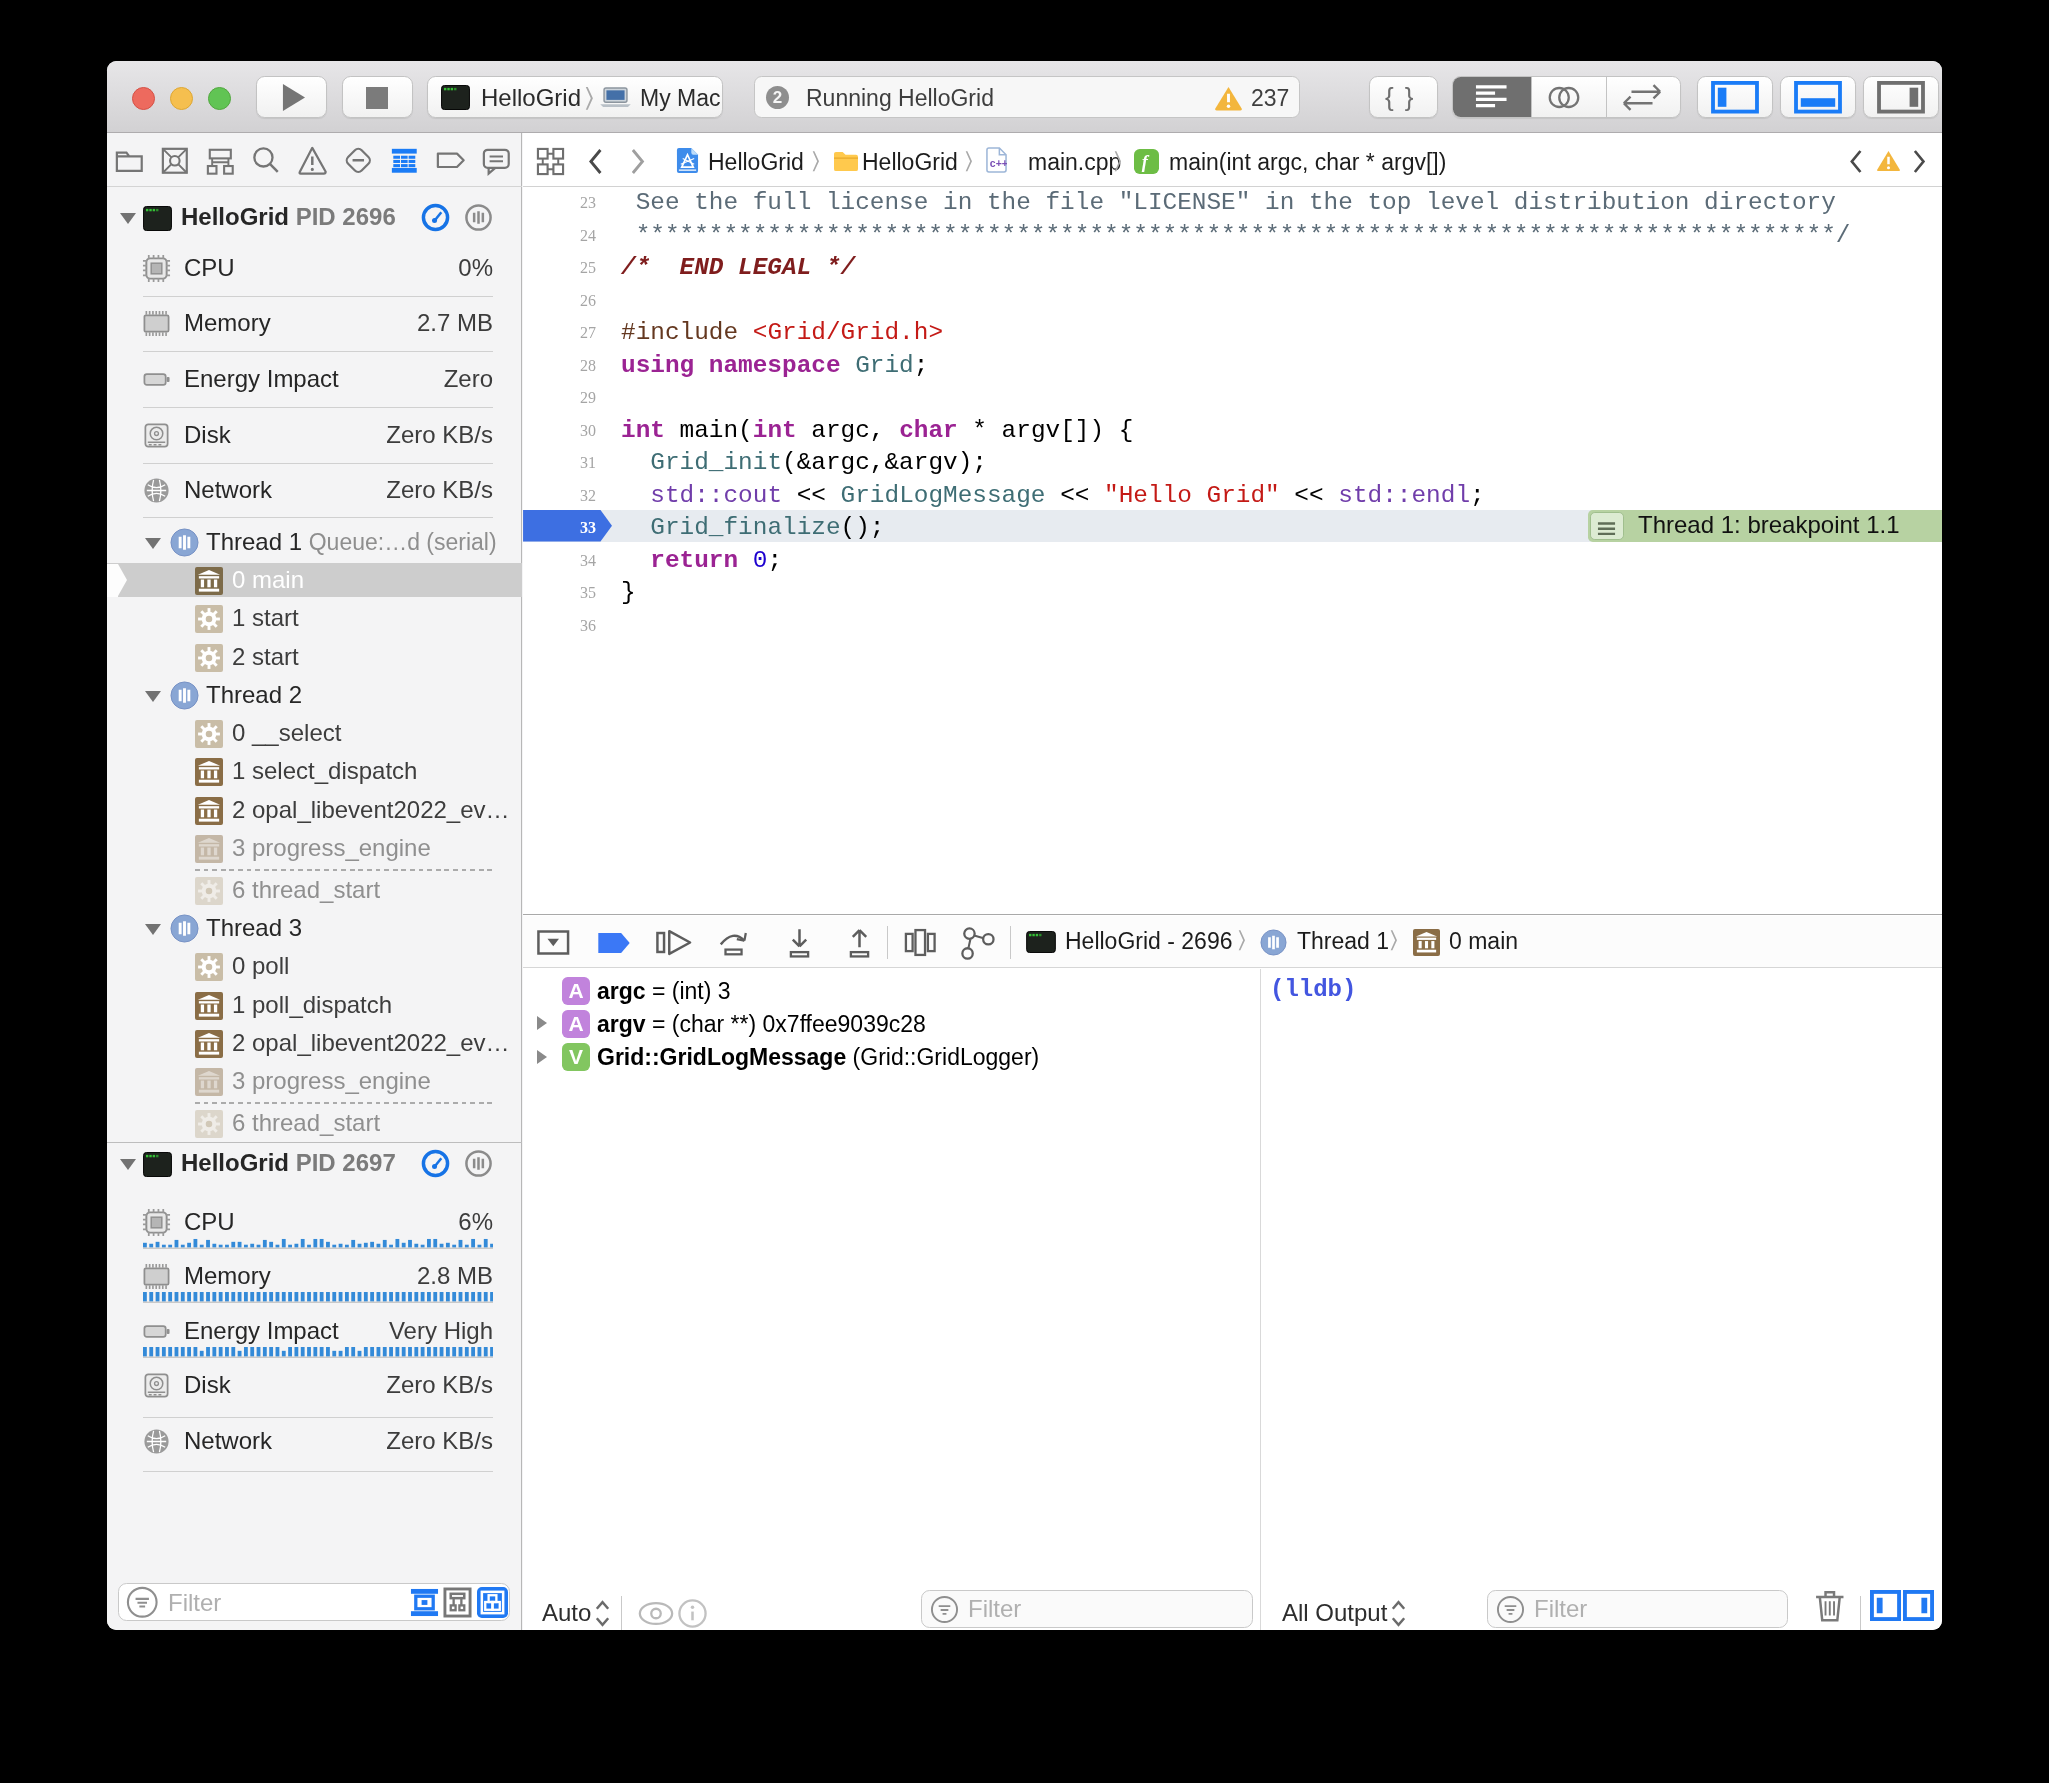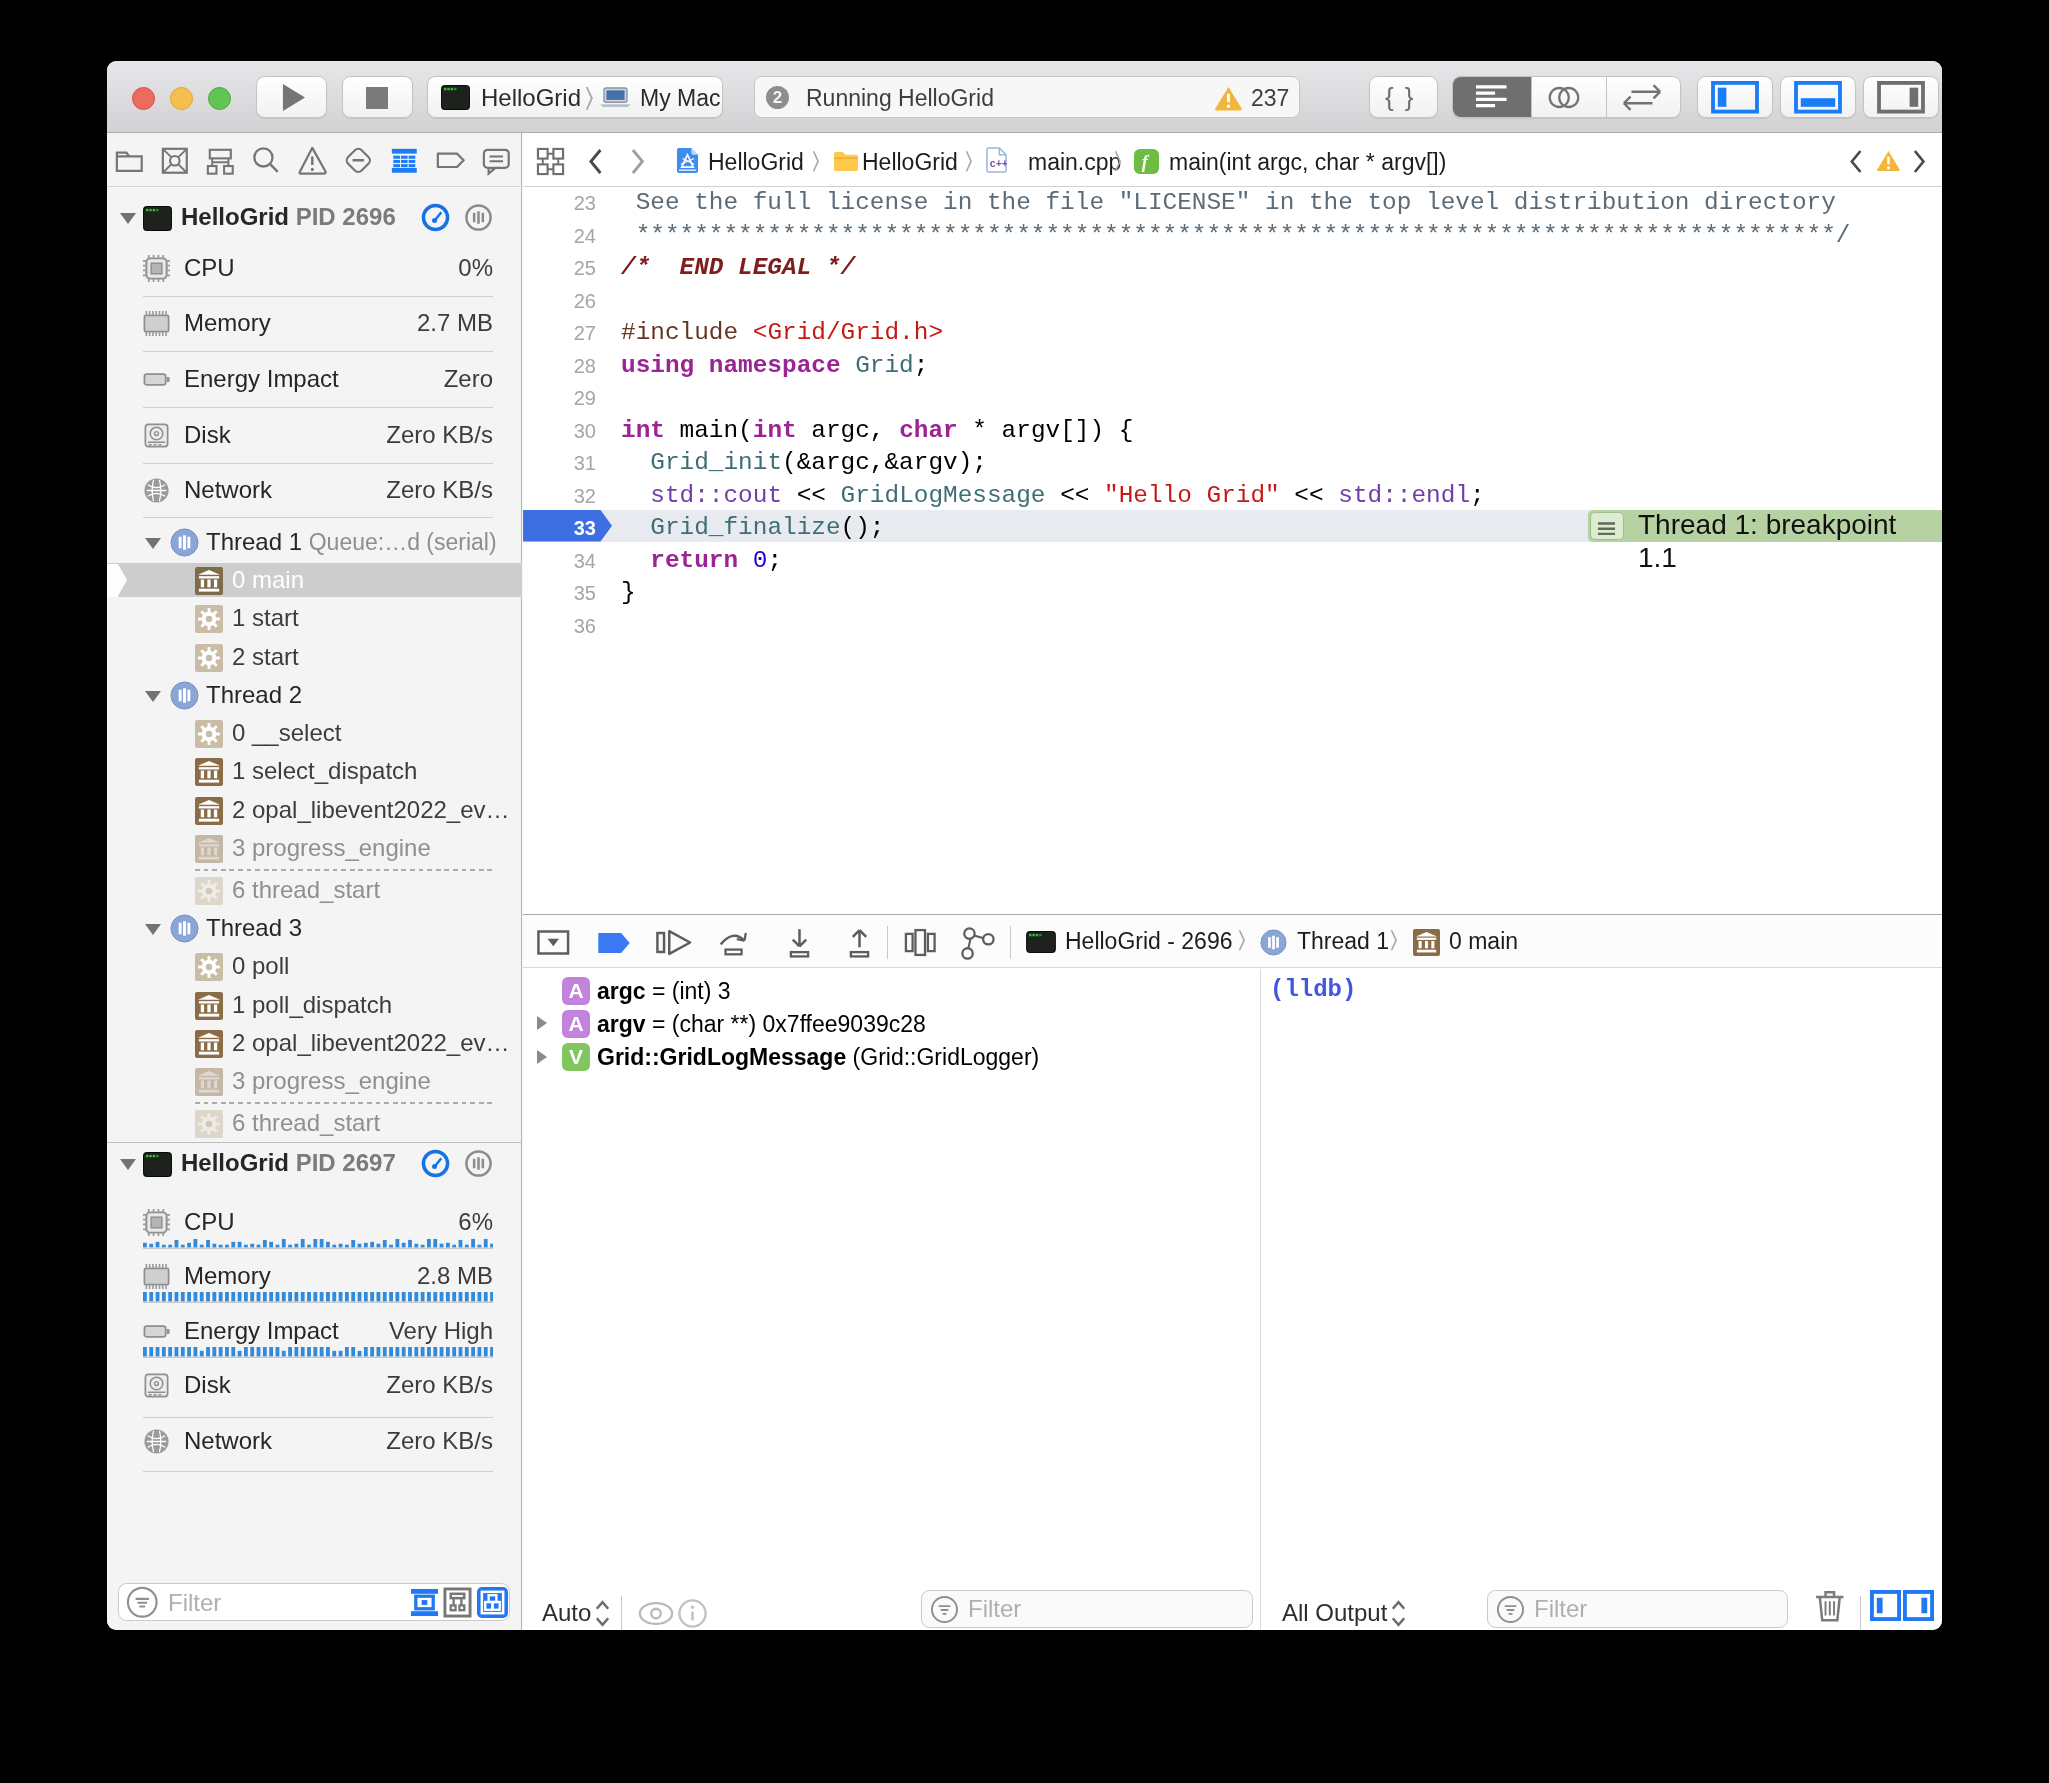--- a/index.html
+++ b/index.html
@@ -31,21 +31,21 @@
 
 #editor { position:absolute; left:416px; top:72px; width:1419px; height:781px; background:#fff; }
 #jumpbar { position:absolute; left:0; top:0; width:1419px; height:54px; background:#ffffff;
   border-bottom:1px solid #d2d2d2; }
 .jbt { font-size:23px; color:#1d1d1d; }
 .jsep { color:#a9a9a9; font-size:23px; }
 #code { position:absolute; left:0; top:54px; width:1419px; height:726px;
   font-family:"Liberation Mono", monospace; font-size:24.4px; }
 .cl { position:absolute; left:0; width:1419px; height:32.5px; line-height:32.5px; white-space:pre; }
 .gut { position:absolute; left:0; top:0; width:73px; text-align:right;
-  font-family:Liberation Sans, sans-serif; font-size:20px; color:#a5a5a5; line-height:32.5px; }
+  font-family:Liberation Serif, serif; font-size:16px; color:#a5a5a5; line-height:32.5px; }
 .ctx { position:absolute; left:98px; top:0; line-height:32.5px; }
 .cm { color:#5b6b77; } .cmi { color:#7f1d1d; font-style:italic;font-weight:bold; }
 .kw { color:#9b2393; font-weight:bold; } .pp { color:#643820; }
 .str { color:#c41a16; } .num { color:#1c00cf; } .ty { color:#3e6d74; }
 .std { color:#703daa; }
 
 #debug { position:absolute; left:416px; top:853px; width:1419px; height:716px;
   background:#fff; border-top:1px solid #a9a9a9; }
 #dbgbar { position:absolute; left:0; top:1px; width:1419px; height:52px; background:#fcfcfc;
   border-bottom:1px solid #d6d6d6; }
@@ -825,21 +825,21 @@
           <path d="M3 2 L12 13 L3 24" fill="none" stroke="#4a4a4a" stroke-width="2.8"></path>
         </svg>
       </div>
       <div id="code">
         <div class="abs" style="left:0; top:323px; width:1419px; height:32px; background:#e7ebf0;"></div>
         <div class="abs" style="left:1065px; top:323px; width:355px; height:32px; background:#b7d2a2;border-top-left-radius:4.8px; border-bottom-left-radius:4.8px;"></div>
         <div class="abs" style="left:1067px; top:325px; width:34px; height:28px; background:#dcebd2;border:1.4px solid #a0bf8e; border-radius:4.8px;"></div>
         <svg class="abs" style="left:1074px; top:334px;" width="19" height="15.3" viewBox="0 0 20 16">
           <path d="M1 2.5 h18 M1 8 h18 M1 13.5 h18" stroke="#5f6e57" stroke-width="2.6"></path>
         </svg>
-        <div class="abs" style="left:1115px; top:322px; height:32.5px; line-height:32.5px; font-family:'Liberation Sans',sans-serif;font-size:28px; color:#111;">Thread 1: breakpoint 1.1</div>
+        <div class="abs" style="left:1115px; top:322px; height:32.5px; line-height:32.5px; font-family:'Liberation Sans',sans-serif;font-size:24px; color:#111;">Thread 1: breakpoint 1.1</div>
         <svg class="abs" style="left:0px; top:323px;" width="90" height="32.5" viewBox="0 0 94 34">
           <path d="M0 0 H81 L93 16.5 L81 33 H0 Z" fill="#3d6fe2"></path>
         </svg>
         <div class="cl" style="top:0px;"><div class="gut" style="color:#a5a5a5;">23</div><div class="ctx"><span class="cm"> See the full license in the file "LICENSE" in the top level distribution directory</span></div></div>
         <div class="cl" style="top:32.5px;"><div class="gut" style="color:#a5a5a5;">24</div><div class="ctx"><span class="cm"> **********************************************************************************/</span></div></div>
         <div class="cl" style="top:65px;"><div class="gut" style="color:#a5a5a5;">25</div><div class="ctx"><span class="cmi">/*&nbsp;&nbsp;END LEGAL */</span></div></div>
         <div class="cl" style="top:98px;"><div class="gut" style="color:#a5a5a5;padding-left:18px;">26</div></div>
         <div class="cl" style="top:130px;"><div class="gut" style="color:#a5a5a5;">27</div><div class="ctx"><span class="pp">#include</span> <span class="str">&lt;Grid/Grid.h&gt;</span></div></div>
         <div class="cl" style="top:163px;"><div class="gut" style="color:#a5a5a5;">28</div><div class="ctx"><span class="kw">using namespace</span> <span class="ty">Grid</span>;</div></div>
         <div class="cl" style="top:195px;"><div class="gut" style="color:#a5a5a5;">29</div></div>

